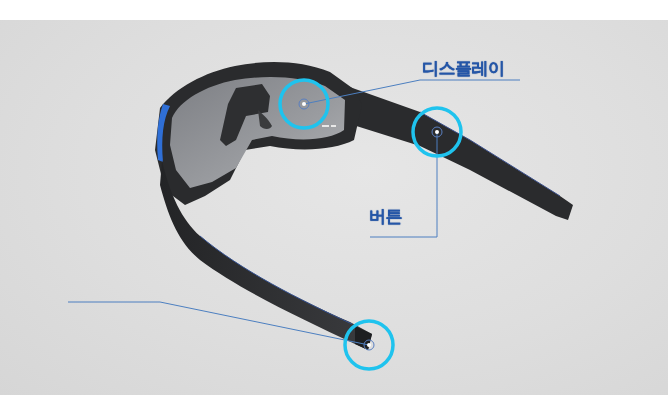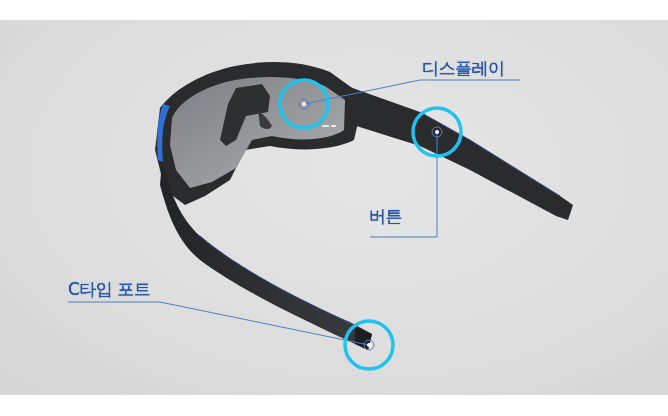--- a/index.html
+++ b/index.html
@@ -1,21 +1,21 @@
 <!DOCTYPE html>
 <html><head>
   <meta charset="utf-8">
   <style>
     html, body { margin: 0; padding: 0; background: #ffffff; }
     body { width: 668px; height: 416px; position: relative; overflow: hidden;
            font-family: "DejaVu Sans", sans-serif; }
     .stage { position: absolute; left: 0; top: 20px; width: 668px; height: 375px;
              background: radial-gradient(ellipse at 55% 40%, #e6e6e6 0%, #dedede 55%, #d6d6d6 100%); }
     .stage svg { position: absolute; left: 0; top: 0; }
-    .label { position: absolute; font-weight: normal; color: #2456a8; letter-spacing: -0.5px;
+    .label { position: absolute; font-weight: bold; color: #2456a8; letter-spacing: -0.5px;
              font-size: 17px; line-height: 20px; white-space: nowrap;
              text-shadow: 0 0 1px #1d4a94; }
   </style>
 </head>
 <body>
 
 <div class="stage">
   <svg width="668" height="375" viewBox="0 20 668 375">
     <defs>
       <linearGradient id="lensGrad" x1="0" y1="0" x2="1" y2="1">
@@ -75,14 +75,13 @@
     </g>
     <g>
       <circle cx="369" cy="345" r="24" fill="none" stroke="#1fc3ee" stroke-width="3.5"></circle>
       <circle cx="369" cy="345" r="5" fill="none" stroke="#5a7fc0" stroke-width="1"></circle>
       <circle cx="369" cy="345" r="2" fill="#ffffff"></circle>
     </g>
   </svg>
 
   <div class="label" style="left:422px; top:38px;">디스플레이</div>
   <div class="label" style="left:369px; top:186px;">버튼</div>
-  <div class="label" style="left:68px; top:259px;">C타입 포트</div>
 </div>
 
 </body></html>

